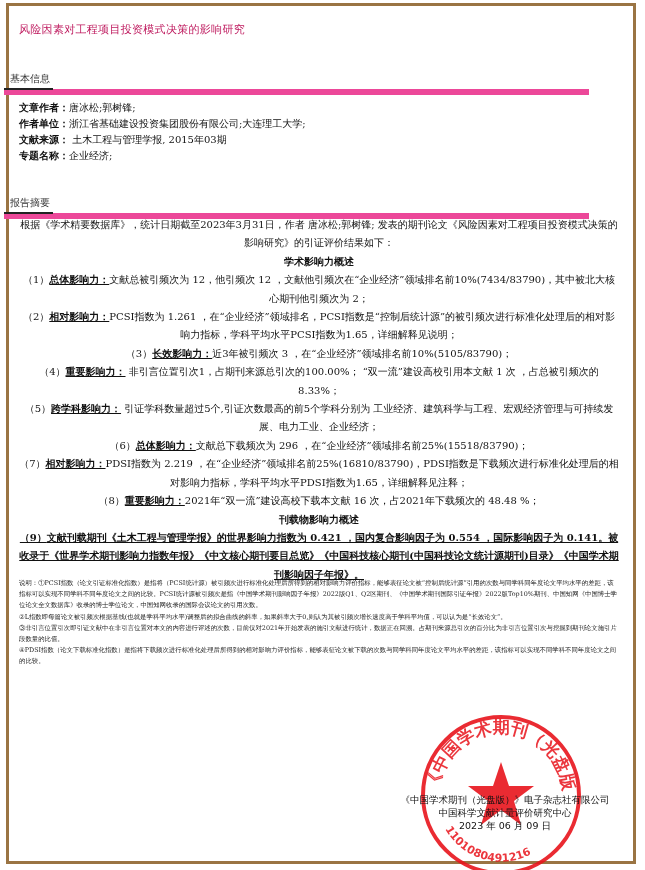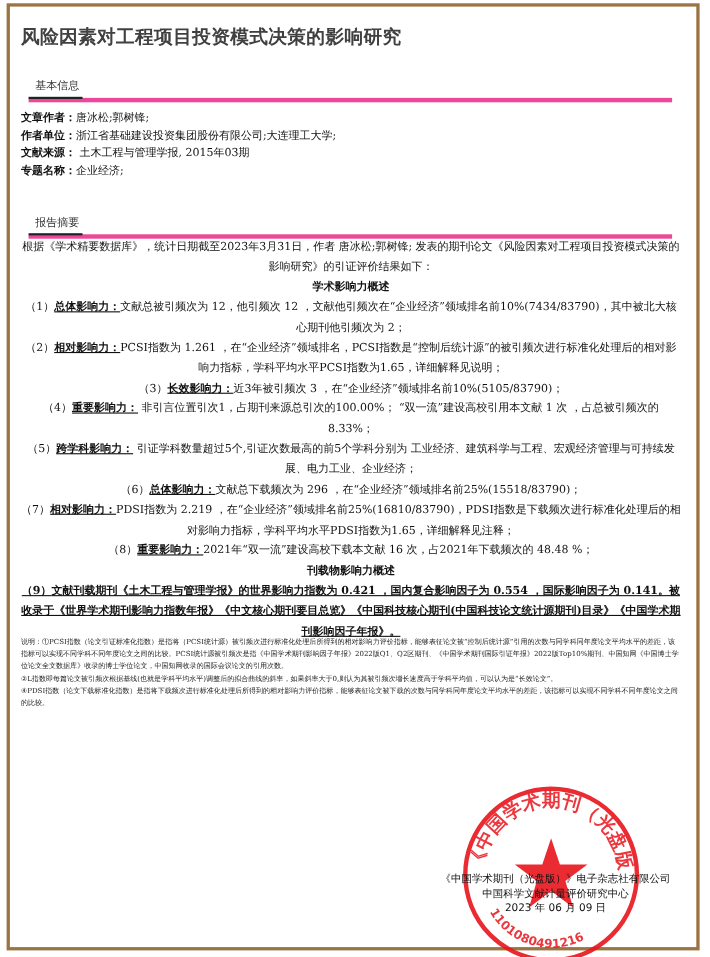--- a/index.html
+++ b/index.html
@@ -1,23 +1,23 @@
 <!DOCTYPE html>
 <html><head>
   <meta charset="utf-8">
   <style>
     html, body { margin: 0; padding: 0; background: #ffffff; }
     body { width: 645px; height: 870px; position: relative; overflow: hidden;
            font-family: "DejaVu Serif", "Liberation Serif", serif; color: #111; }
     .frame { position: absolute; left: 6px; top: 3px; width: 624px; height: 855px;
              border: 3px solid #9a7443; background: #fff; }
-    .title { position: absolute; left: 19px; top: 22px; font-size: 17px; font-weight: bold;
-             color: #404040; font-family: "DejaVu Sans", "Liberation Sans", sans-serif; letter-spacing: 0.3px; }
-    .sec-head { position: absolute; left: 26px; width: 585px; height: 18px;
-                border-bottom: 4px solid #ec4899; }
+    .title { position: absolute; left: 19px; top: 22px; font-size: 11px; font-weight: normal;
+             color: #be185d; font-family: "DejaVu Sans", "Liberation Sans", sans-serif; letter-spacing: 0.3px; }
+    .sec-head { position: absolute; left: 4px; width: 585px; height: 18px;
+                border-bottom: 6px solid #ec4899; }
     .sec-head .tab { position: absolute; left: 0; bottom: -1px; width: 43px; padding-left: 6px;
                      font-size: 10px; color: #333; height: 17px; line-height: 15px;
                      border-bottom: 2px solid #222; }
     .info { position: absolute; left: 19px; font-size: 10px; line-height: 16px; }
     .info .k { font-weight: bold; }
     .para { position: absolute; left: 19px; width: 600px; font-size: 10px; line-height: 18.4px; text-align: center; }
     .para p { margin: 0; }
     .para .h { font-weight: bold; }
     .para .b { font-weight: bold; text-decoration: underline; }
     .notes { position: absolute; left: 19px; top: 578px; width: 600px; font-size: 6.4px; line-height: 11.2px; color: #222; }
@@ -59,20 +59,21 @@
   <p><span>（6）</span><span class="b">总体影响力：</span><span>文献总下载频次为 296 ，在“企业经济”领域排名前25%(15518/83790)；</span></p>
   <p><span>（7）</span><span class="b">相对影响力：</span><span>PDSI指数为 2.219 ，在“企业经济”领域排名前25%(16810/83790)，PDSI指数是下载频次进行标准化处理后的相对影响力指标，学科平均水平PDSI指数为1.65，详细解释见注释；</span></p>
   <p><span>（8）</span><span class="b">重要影响力：</span><span>2021年“双一流”建设高校下载本文献 16 次，占2021年下载频次的 48.48 %；</span></p>
   <p class="h">刊载物影响力概述</p>
   <p class="b"><span>（9）</span><span>文献刊载期刊《土木工程与管理学报》的世界影响力指数为 0.421 ，国内复合影响因子为 0.554 ，国际影响因子为 0.141。被收录于《世界学术期刊影响力指数年报》《中文核心期刊要目总览》《中国科技核心期刊(中国科技论文统计源期刊)目录》《中国学术期刊影响因子年报》。</span></p>
 </div>
 
 <div class="notes">
   <p>说明：①PCSI指数（论文引证标准化指数）是指将（PCSI统计源）被引频次进行标准化处理后所得到的相对影响力评价指标，能够表征论文被“控制后统计源”引用的次数与同学科同年度论文平均水平的差距，该指标可以实现不同学科不同年度论文之间的比较。PCSI统计源被引频次是指《中国学术期刊影响因子年报》2022版Q1、Q2区期刊、《中国学术期刊国际引证年报》2022版Top10%期刊、中国知网《中国博士学位论文全文数据库》收录的博士学位论文，中国知网收录的国际会议论文的引用次数。</p>
   <p>②L指数即每篇论文被引频次根据基线(也就是学科平均水平)调整后的拟合曲线的斜率，如果斜率大于0,则认为其被引频次增长速度高于学科平均值，可以认为是“长效论文”。</p>
+  <p>③非引言位置引次即引证文献中在非引言位置对本文的内容进行评述的次数，目前仅对2021年开始发表的施引文献进行统计，数据正在回溯。占期刊来源总引次的百分比为非引言位置引次与挖掘到期刊论文施引片段数量的比值。</p>
   <p>④PDSI指数（论文下载标准化指数）是指将下载频次进行标准化处理后所得到的相对影响力评价指标，能够表征论文被下载的次数与同学科同年度论文平均水平的差距，该指标可以实现不同学科不同年度论文之间的比较。</p>
 </div>
 
 <svg class="stamp" viewBox="0 0 166 166">
   <defs>
     <path id="ringPath" d="M 83,83 m -62,0 a 62,62 0 1,1 124,0"></path>
     <path id="numPath" d="M 22,105 A 64,64 0 0,0 144,105"></path>
   </defs>
   <circle cx="83" cy="83" r="78" fill="none" stroke="#e8141c" stroke-width="4" opacity="0.9"></circle>
   <text font-size="17" fill="#e8141c" opacity="0.85" font-family="DejaVu Serif, serif" font-weight="bold">

